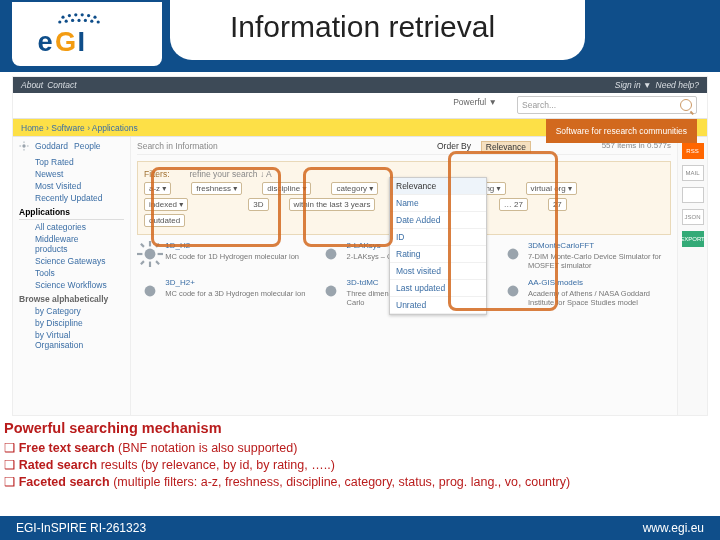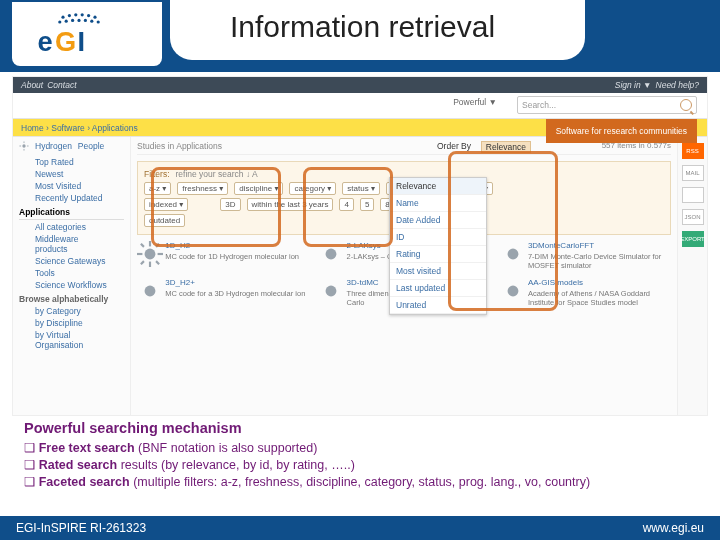--- a/index.html
+++ b/index.html
@@ -37,21 +37,21 @@
   .lside .appl { color:#000; font-weight:bold; border-bottom:1px solid #ddd; padding-bottom:2px; }
 
   .mainc { flex:1; padding:4px 6px; position:relative; }
   .mainc .mtabs { display:flex; gap:8px; font-size:8.5px; color:#3b6ea5; border-bottom:1px solid #eee; padding-bottom:3px; position:relative; }
   .mainc .mtabs .srch { color:#888; }
   .mainc .mtabs .ord { position:absolute; right:200px; color:#333; }
   .mainc .mtabs .rel { position:absolute; right:140px; color:#333; background:#f5e0c0; padding:0 4px; border:1px solid #e0c090; }
   .mainc .count { position:absolute; right:6px; top:4px; font-size:8px; color:#888; }
 
   .filterbox { border:1px solid #e9d9b9; background:#fdf6e9; margin:6px 0; padding:4px 6px; font-size:8.5px; color:#666; }
-  .filterbox .frow { display:flex; gap:6px; align-items:center; margin:3px 0; flex-wrap:wrap; }
+  .filterbox .frow { display:flex; gap:20px; align-items:center; margin:3px 0; flex-wrap:wrap; }
   .filterbox select, .filterbox .chip { border:1px solid #cdb994; background:#fff; padding:1px 4px; font-size:8px; color:#555; }
   .filterbox .chip { border-radius:2px; }
   .filterbox .label { color:#888; }
   .filterbox .title { color:#a07030; }
 
   .callout { position:absolute; border:3px solid #d2691e; border-radius:8px; pointer-events:none; z-index:10; opacity:0.85; }
   .co1 { left:138px; top:90px; width:130px; height:80px; }
   .co2 { left:290px; top:90px; width:90px; height:80px; }
   .co3 { left:435px; top:74px; width:110px; height:160px; }
 
@@ -64,21 +64,21 @@
   .card .cgear { width:26px; height:26px; display:inline-block; vertical-align:top; }
   .card .ct { display:inline-block; width:calc(100% - 30px); vertical-align:top; }
   .card .cd { color:#777; font-size:7.5px; margin-top:2px; line-height:1.2; }
 
   .rside { width:30px; background:#f9f9f9; border-left:1px solid #eee; display:flex; flex-direction:column; align-items:center; gap:6px; padding-top:6px; }
   .rside .ic { width:22px; height:16px; background:#fff; border:1px solid #ccc; font-size:6px; display:flex; align-items:center; justify-content:center; color:#888; }
   .rside .rss { background:#f60; color:#fff; border:none; }
   .rside .exp { background:#3a7; color:#fff; border:none; }
 
   
-  .content { position:absolute; left:24px; right:18px; top:420px; font-size:13px; color:#701a75; }
+  .content { position:absolute; left:4px; right:18px; top:420px; font-size:13px; color:#b91c1c; }
   .content h3 { font-size:14.5px; font-weight:bold; margin-bottom:4px; }
   .content ul { list-style:none; }
   .content li { font-size:12.5px; line-height:1.35; }
   .content li::before { content:"❑ "; }
   .content b { font-weight:bold; }
 
   
   .footer { position:absolute; bottom:0; left:0; right:0; height:24px; background:#0f4e8a; color:#fff; display:flex; align-items:center; padding:0 16px; font-size:12px; }
   .footer .sp { flex:1; }
 
@@ -140,42 +140,42 @@
       <div class="tabrow">
         <svg class="gear" viewBox="0 0 24 24">
             <circle cx="12" cy="12" r="4" class="gearshape"></circle>
             <g class="gearshape">
               <rect x="11" y="1" width="2" height="4"></rect>
               <rect x="11" y="19" width="2" height="4"></rect>
               <rect x="1" y="11" width="4" height="2"></rect>
               <rect x="19" y="11" width="4" height="2"></rect>
             </g>
           </svg>
-        <span>Hydrogen</span>
+        <span>Goddard</span>
         <span>People</span>
       </div>
       <a>Top Rated</a>
       <a>Newest</a>
       <a>Most Visited</a>
       <a>Recently Updated</a>
       <h6 class="appl">Applications</h6>
       <a>All categories</a>
       <a>Middleware products</a>
       <a>Science Gateways</a>
       <a>Tools</a>
       <a>Science Workflows</a>
       <h6>Browse alphabetically</h6>
       <a>by Category</a>
       <a>by Discipline</a>
       <a>by Virtual Organisation</a>
     </div>
 
     <div class="mainc">
       <div class="mtabs">
-        <span class="srch">Studies in Applications</span>
+        <span class="srch">Search in Information</span>
         <span class="ord">Order By</span>
         <span class="rel">Relevance</span>
       </div>
       <div class="count">557 items in 0.577s</div>
 
       <div class="filterbox">
         <div class="frow">
           <span class="title">Filters:</span>
           <span class="label">refine your search ↓ A</span>
         </div>

